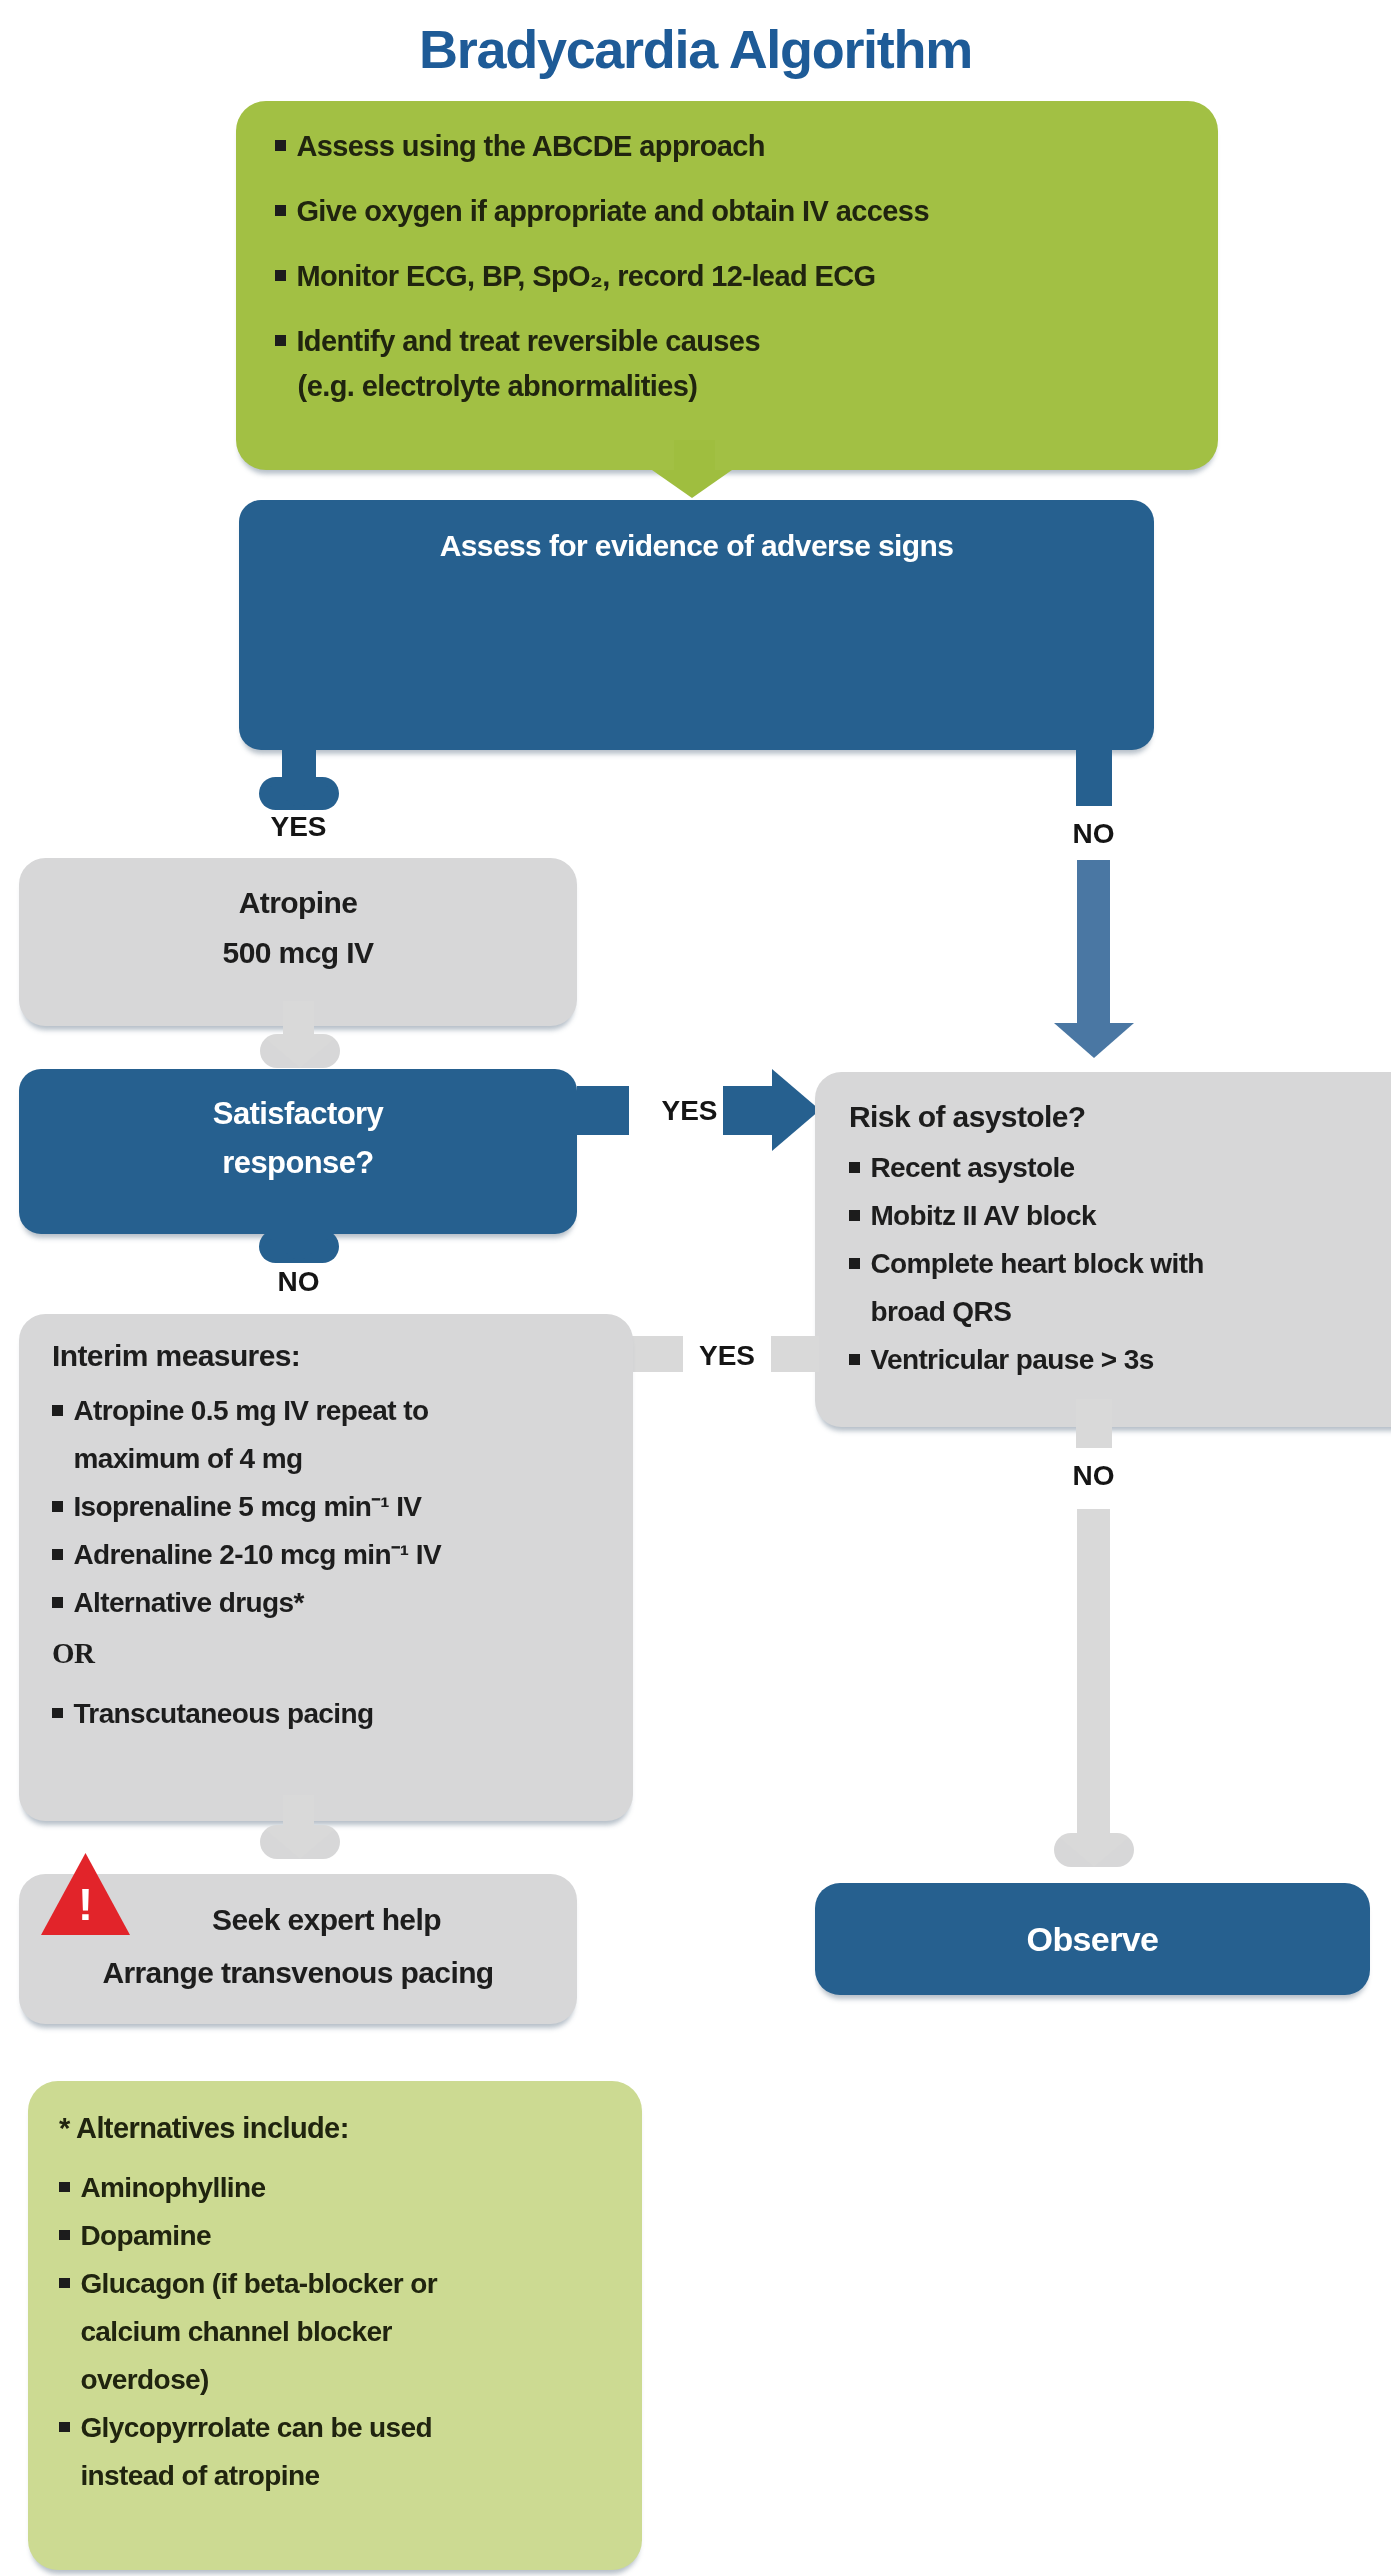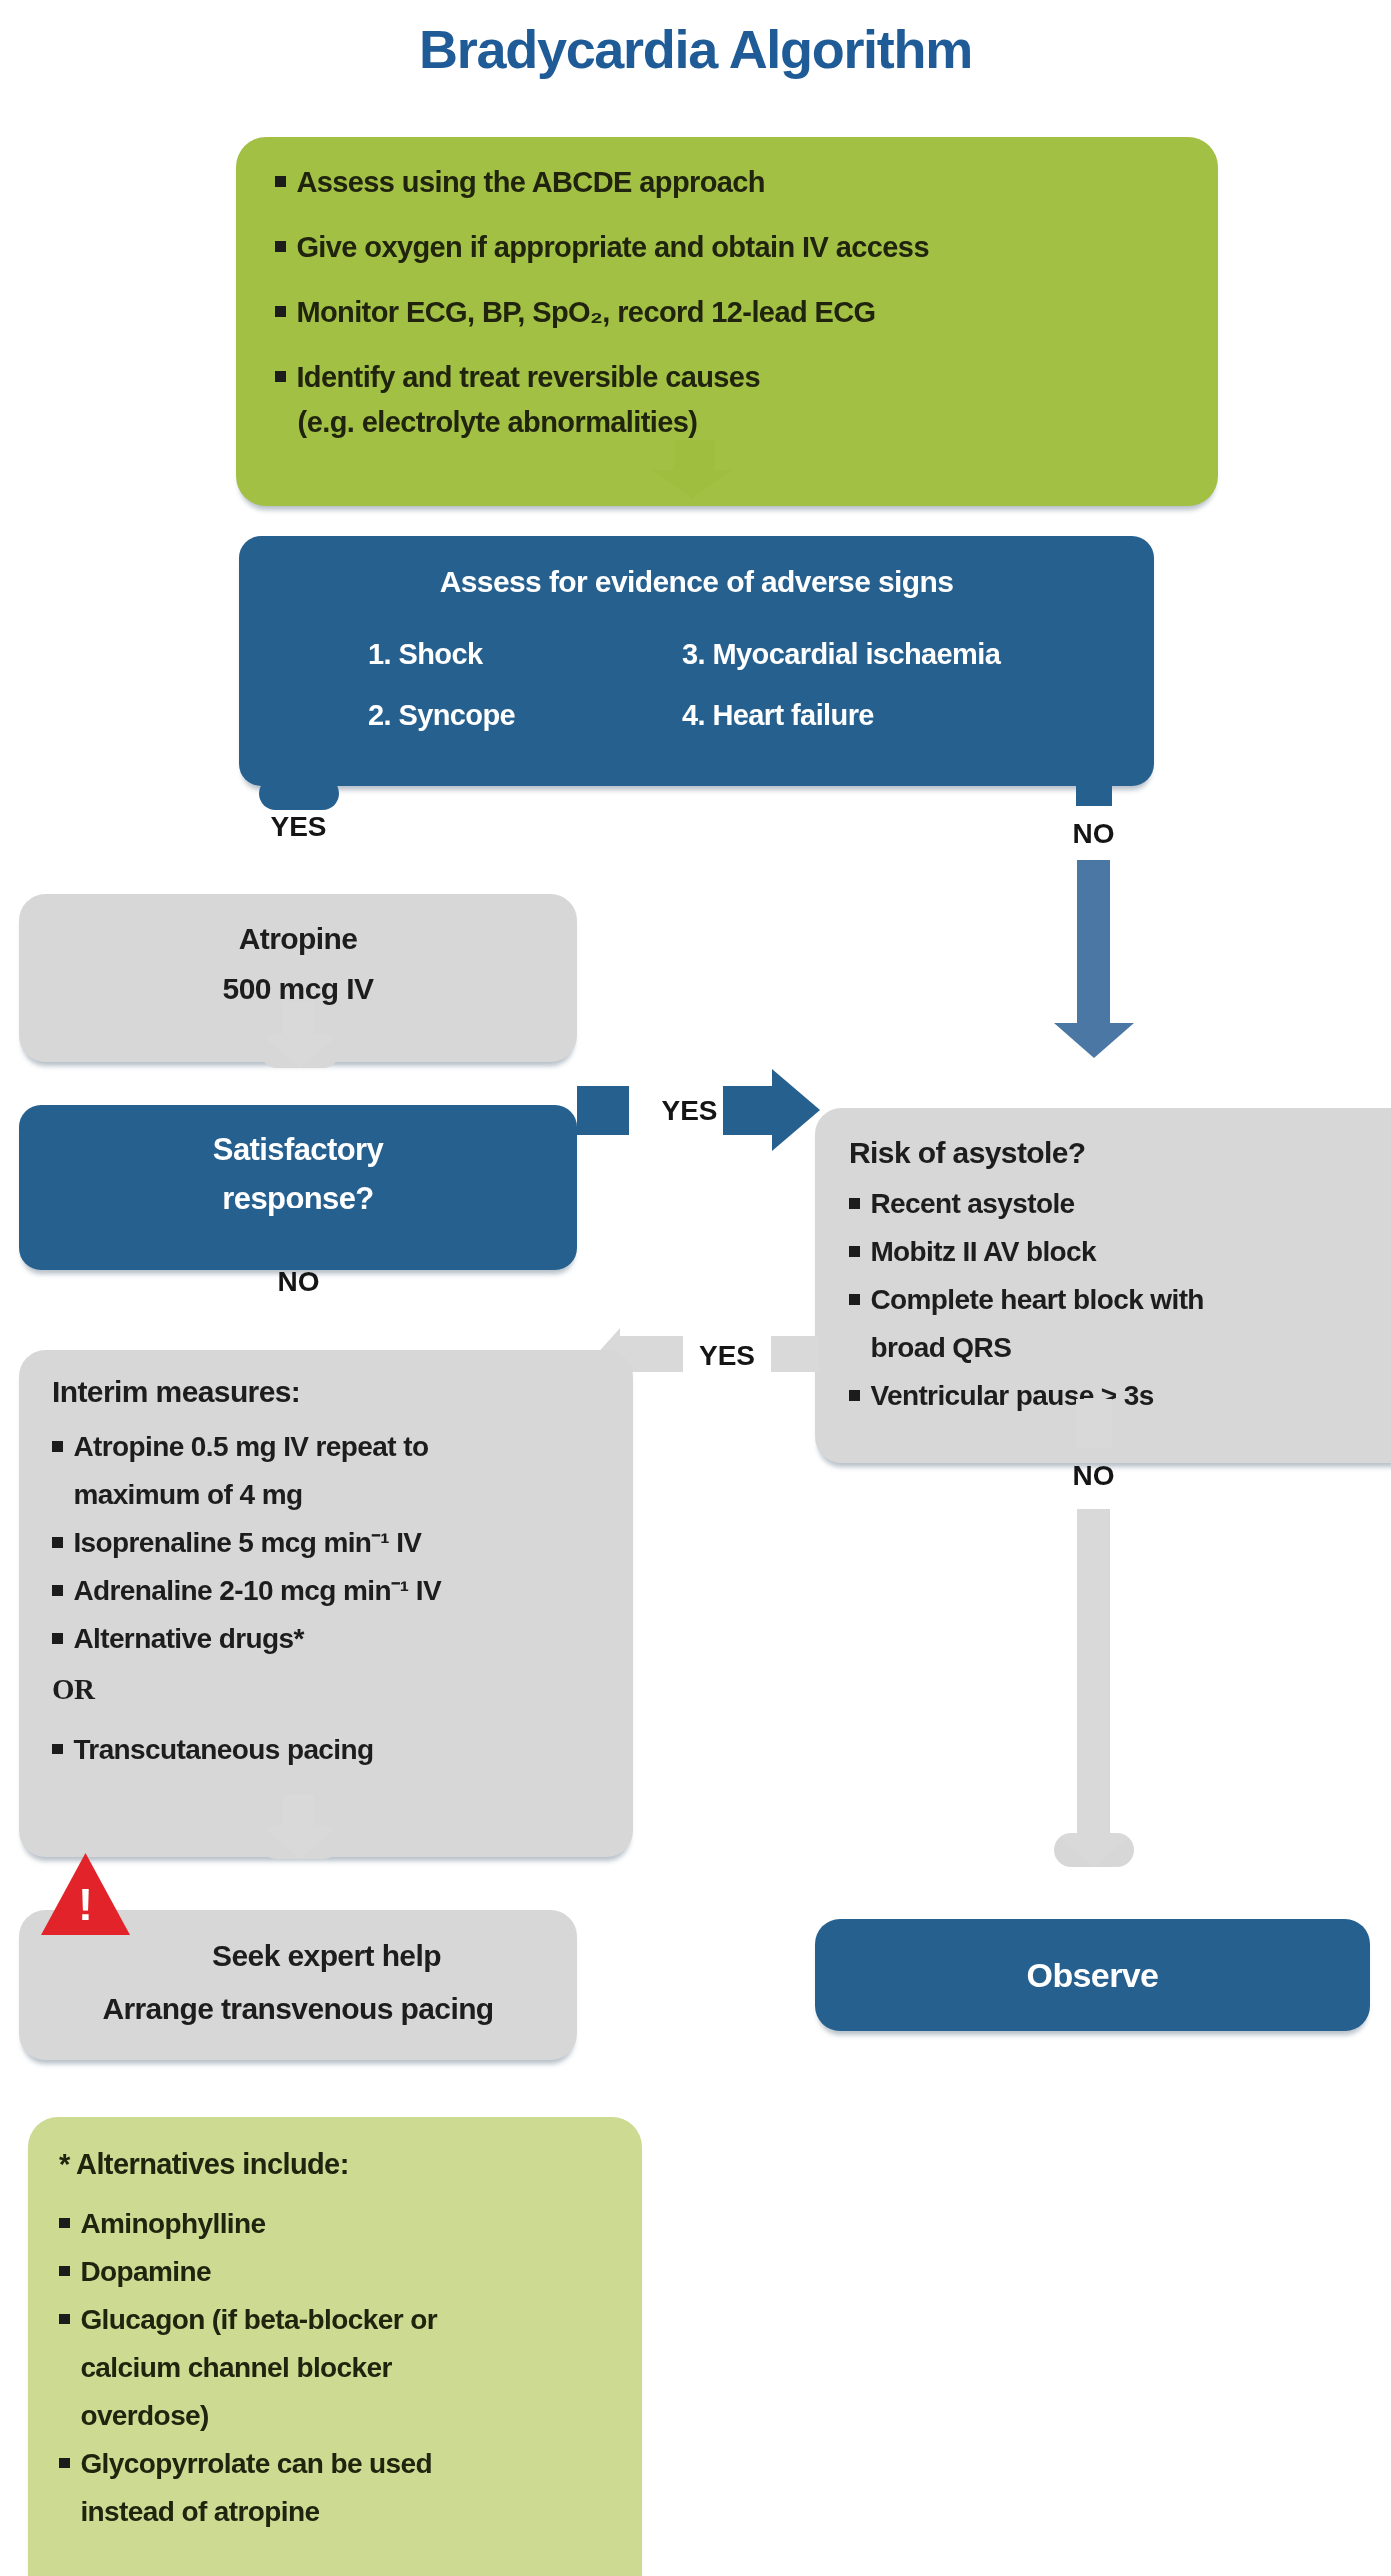--- a/index.html
+++ b/index.html
@@ -3,21 +3,21 @@
 <meta charset="utf-8">
 <style>
   html,body{margin:0;padding:0;background:#ffffff;}
   #canvas{
     position:relative;width:1391px;height:2576px;background:#ffffff;
     font-family:"Liberation Sans",sans-serif;color:#1a1a1a;
     letter-spacing:-0.6px;overflow:hidden;
   }
   .abs{position:absolute;}
   
-  .node{position:absolute;border-radius:30px;box-shadow:0 6.3px 5px -3.1px rgba(95,115,135,.45);margin-top:36px;}
+  .node{position:absolute;border-radius:30px;box-shadow:0 6.3px 5px -3.1px rgba(95,115,135,.45);}
   .green1{background:#a2c044;color:#20240f;}
   .blue{background:#26608f;color:#ffffff;border-radius:22px;}
   .gray{background:#d7d7d8;color:#1d1d1d;border-radius:26.4px;}
   .green2{background:#ccda92;color:#20240f;}
   
   .title{font-size:54px;font-weight:bold;color:#1e5b97;text-align:center;letter-spacing:-1.3px;}
   .b48{font-size:30px;font-weight:bold;}
   .b46{font-size:29px;font-weight:bold;}
   .b44{font-size:28px;font-weight:bold;}
   .b54{font-size:34px;font-weight:bold;}
@@ -75,26 +75,20 @@
       <span>Identify and treat reversible causes</span>
     </div>
     <div class="b46" style="margin-left:22.6px;line-height:34px;">(e.g. electrolyte abnormalities)</div>
   </div>
 
   <div class="stem c-green" style="left:674px;top:440px;width:41px;height:31px;"></div>
   <div class="ah ah-down green" style="left:652px;top:470px;"></div>
 
   <div class="node blue" style="left:239px;top:500px;width:915px;height:250px;">
     <div class="b48 ctr" style="margin-top:29px;">Assess for evidence of adverse signs</div>
-    <div style="display:grid;grid-template-columns:314px auto;row-gap:28px;margin:39px 0 0 129px;">
-      <div class="b46">1. Shock</div>
-      <div class="b46">3. Myocardial ischaemia</div>
-      <div class="b46">2. Syncope</div>
-      <div class="b46">4. Heart failure</div>
-    </div>
   </div>
 
   <div class="stem c-blue" style="left:282px;top:748px;width:34px;height:30px;"></div>
   <div class="ah ah-down blue" style="left:259px;top:777px;"></div>
   <div class="abs yn" style="left:223px;top:811px;width:151px;">YES</div>
 
   <div class="stem c-blue" style="left:1076px;top:748px;width:36px;height:58px;"></div>
   <div class="abs yn" style="left:1018px;top:818px;width:151px;">NO</div>
 
   <div class="stem c-lblue" style="left:1077px;top:860px;width:33px;height:165px;"></div>

